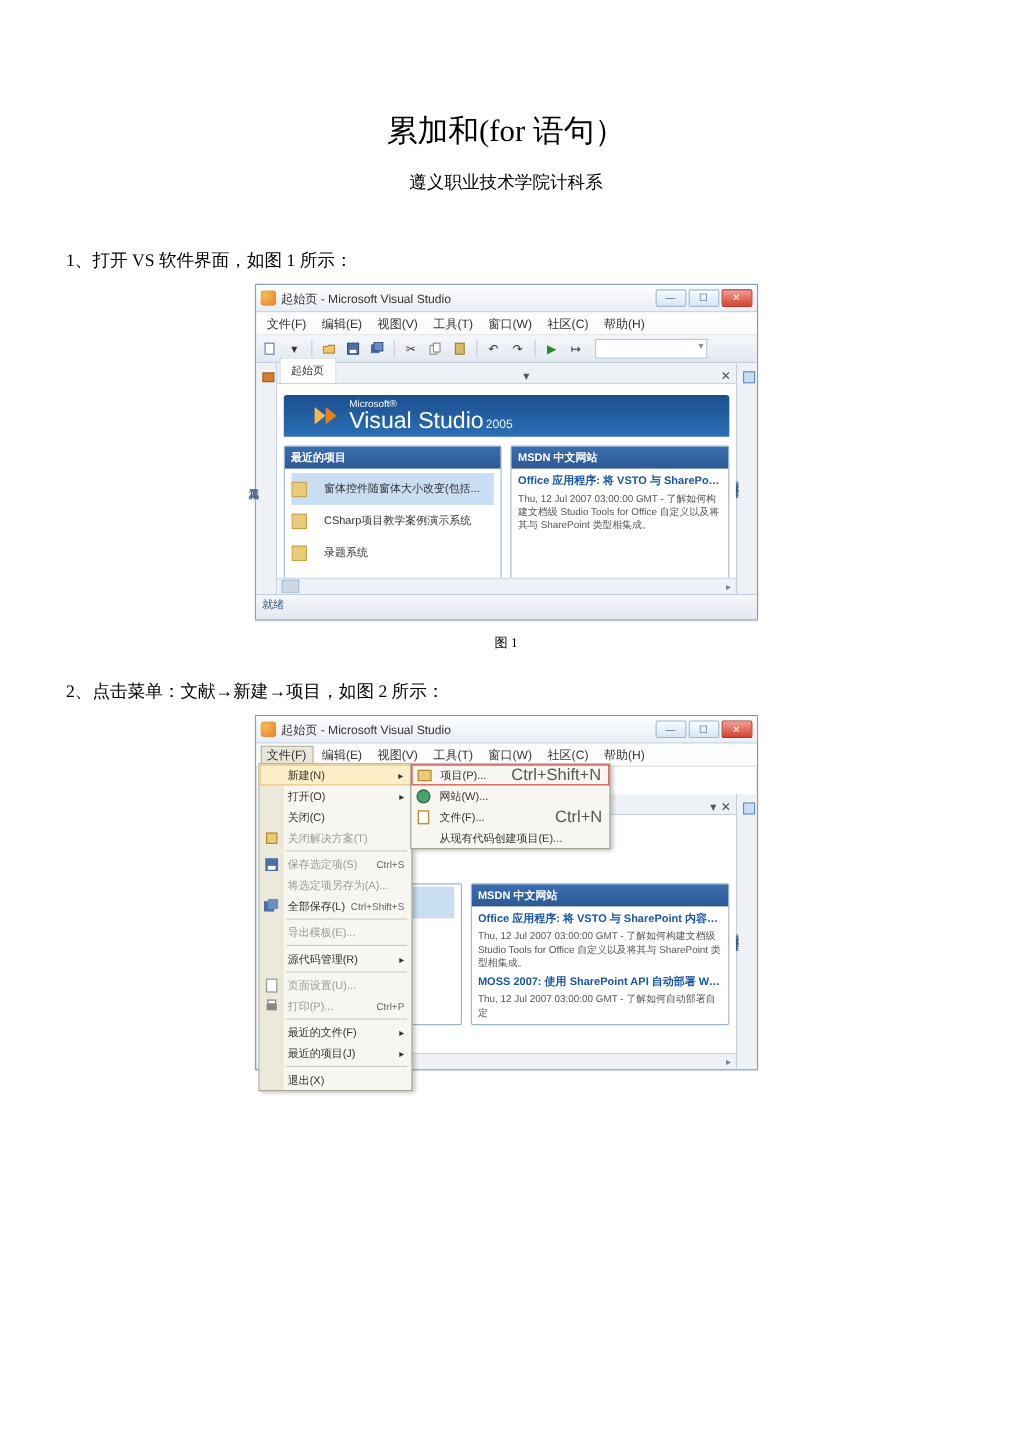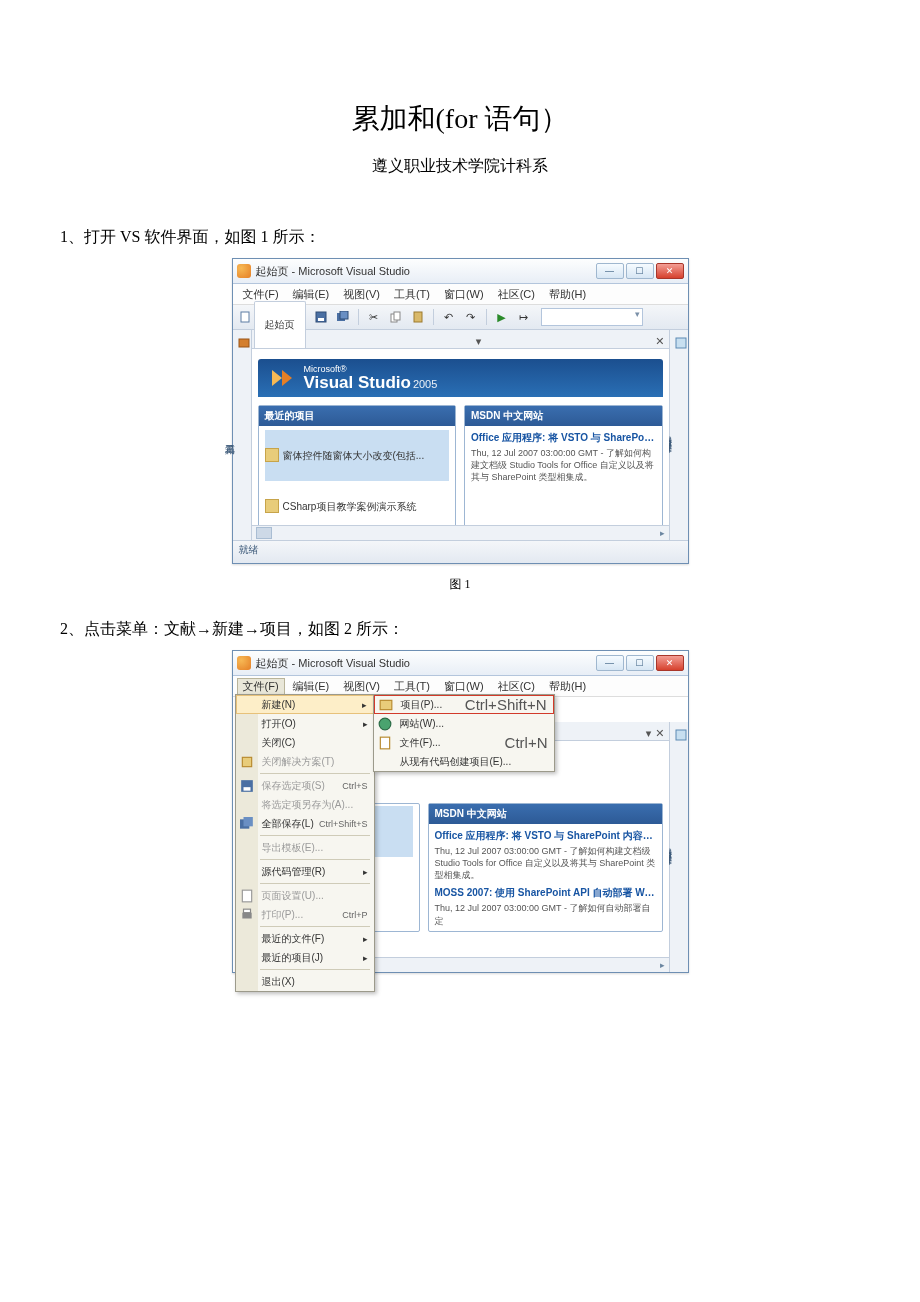--- a/index.html
+++ b/index.html
@@ -24,34 +24,34 @@
   .tsep{width:1px;height:16px;background:#c3cedd;margin:0 2px}
   .tcombo{width:100px;height:16px;border:1px solid #b3c5dc;background:#fff;margin-left:4px;position:relative}
   .tcombo:after{content:"▾";position:absolute;right:2px;top:0;font-size:9px;color:#7a90a8}
   .client{display:flex;height:210px;position:relative}
   .client.tall{height:250px}
   .side-tab{width:18px;background:#eef2f7;border-right:1px solid #c3cedd;writing-mode:vertical-rl;text-orientation:upright;font-size:10px;text-align:center;padding-top:4px;color:#3b5878}
   .side-tab.right{border-right:none;border-left:1px solid #c3cedd;font-size:9px;letter-spacing:-1px}
   .side-tab .sicon{display:block;width:14px;height:14px;margin:2px auto}
   .main{flex:1;display:flex;flex-direction:column;min-width:0}
   .doc-tabs{height:18px;background:#eef2f7;border-bottom:1px solid #c3cedd;display:flex;align-items:flex-end;padding-left:2px}
-  .doc-tab{padding:16px 10px;background:#fff;border:1px solid #c3cedd;border-bottom:none;font-size:10px;border-radius:2px 2px 0 0}
+  .doc-tab{padding:4px 10px;background:#fff;border:1px solid #c3cedd;border-bottom:none;font-size:10px;border-radius:2px 2px 0 0}
   .doc-tabs .xclose{margin-left:auto;margin-right:4px;font-size:11px;color:#555}
   .start-body{flex:1;background:#fff;overflow:hidden;padding:10px 6px 0 6px;position:relative}
-  .vs-banner{background:linear-gradient(#1b4f8f,#2a6fb5);height:38px;border-radius:3px 3px 0 0;display:flex;align-items:center;padding-left:10px;color:#fff}
+  .vs-banner{background:linear-gradient(#1b4f8f,#2a6fb5);height:38px;border-radius:3px 3px 0 0;display:flex;align-items:center;padding-left:24px;color:#fff}
   .vs-logo{width:28px;height:24px;margin-right:8px;display:flex;align-items:center;justify-content:center}
   .vs-logo svg{width:28px;height:24px}
   .vs-brand-sm{font-size:9px;line-height:1}
-  .vs-brand-lg{font-size:17px;font-weight:700;line-height:1}
+  .vs-brand-lg{font-size:21px;font-weight:400;line-height:1}
   .vs-year{font-size:11px;margin-left:2px;opacity:.9}
   .panel-row{display:flex;gap:8px;margin-top:8px}
   .panel{flex:1;border:1px solid #9db6d3;border-radius:2px;min-width:0}
   .panel-hd{background:linear-gradient(#3a6eaf,#2d5a96);color:#fff;font-size:10px;font-weight:700;padding:3px 6px}
   .panel-bd{padding:4px 6px;font-size:10px;line-height:1.5}
-  .proj-list .proj{display:flex;align-items:flex-start;gap:4px;padding:18px 0;white-space:nowrap;overflow:hidden;text-overflow:ellipsis}
+  .proj-list .proj{display:flex;align-items:flex-end;gap:16px;padding:7px 0;white-space:nowrap;overflow:hidden;text-overflow:ellipsis}
   .proj.sel{background:#c9def2}
   .proj .pico{width:12px;height:12px;background:#e8cc7a;border:1px solid #c7a44a;flex:0 0 12px}
   .msdn .hl{color:#1855a3;font-weight:700;display:block;margin-bottom:2px;white-space:nowrap;overflow:hidden;text-overflow:ellipsis}
   .msdn .meta{color:#555;font-size:9px;line-height:1.35}
   .scroll-x{height:14px;background:#eef2f7;border-top:1px solid #c3cedd;display:flex;align-items:center}
   .scroll-x .thumb{width:14px;height:10px;background:#cdd9e7;border:1px solid #a9bdd3;margin-left:4px}
   .scroll-x .arrow{margin-left:auto;margin-right:4px;font-size:9px;color:#6a85a0}
   .status-bar{height:18px;background:linear-gradient(#f4f6f9,#e3e9f1);border-top:1px solid #c3cedd;padding:2px 6px;font-size:10px;color:#3b5878}
   
   .dropdown{position:absolute;top:18px;left:2px;width:138px;background:#f7f6f0;border:1px solid #9c9a8b;box-shadow:2px 2px 4px rgba(0,0,0,.25);z-index:50}

